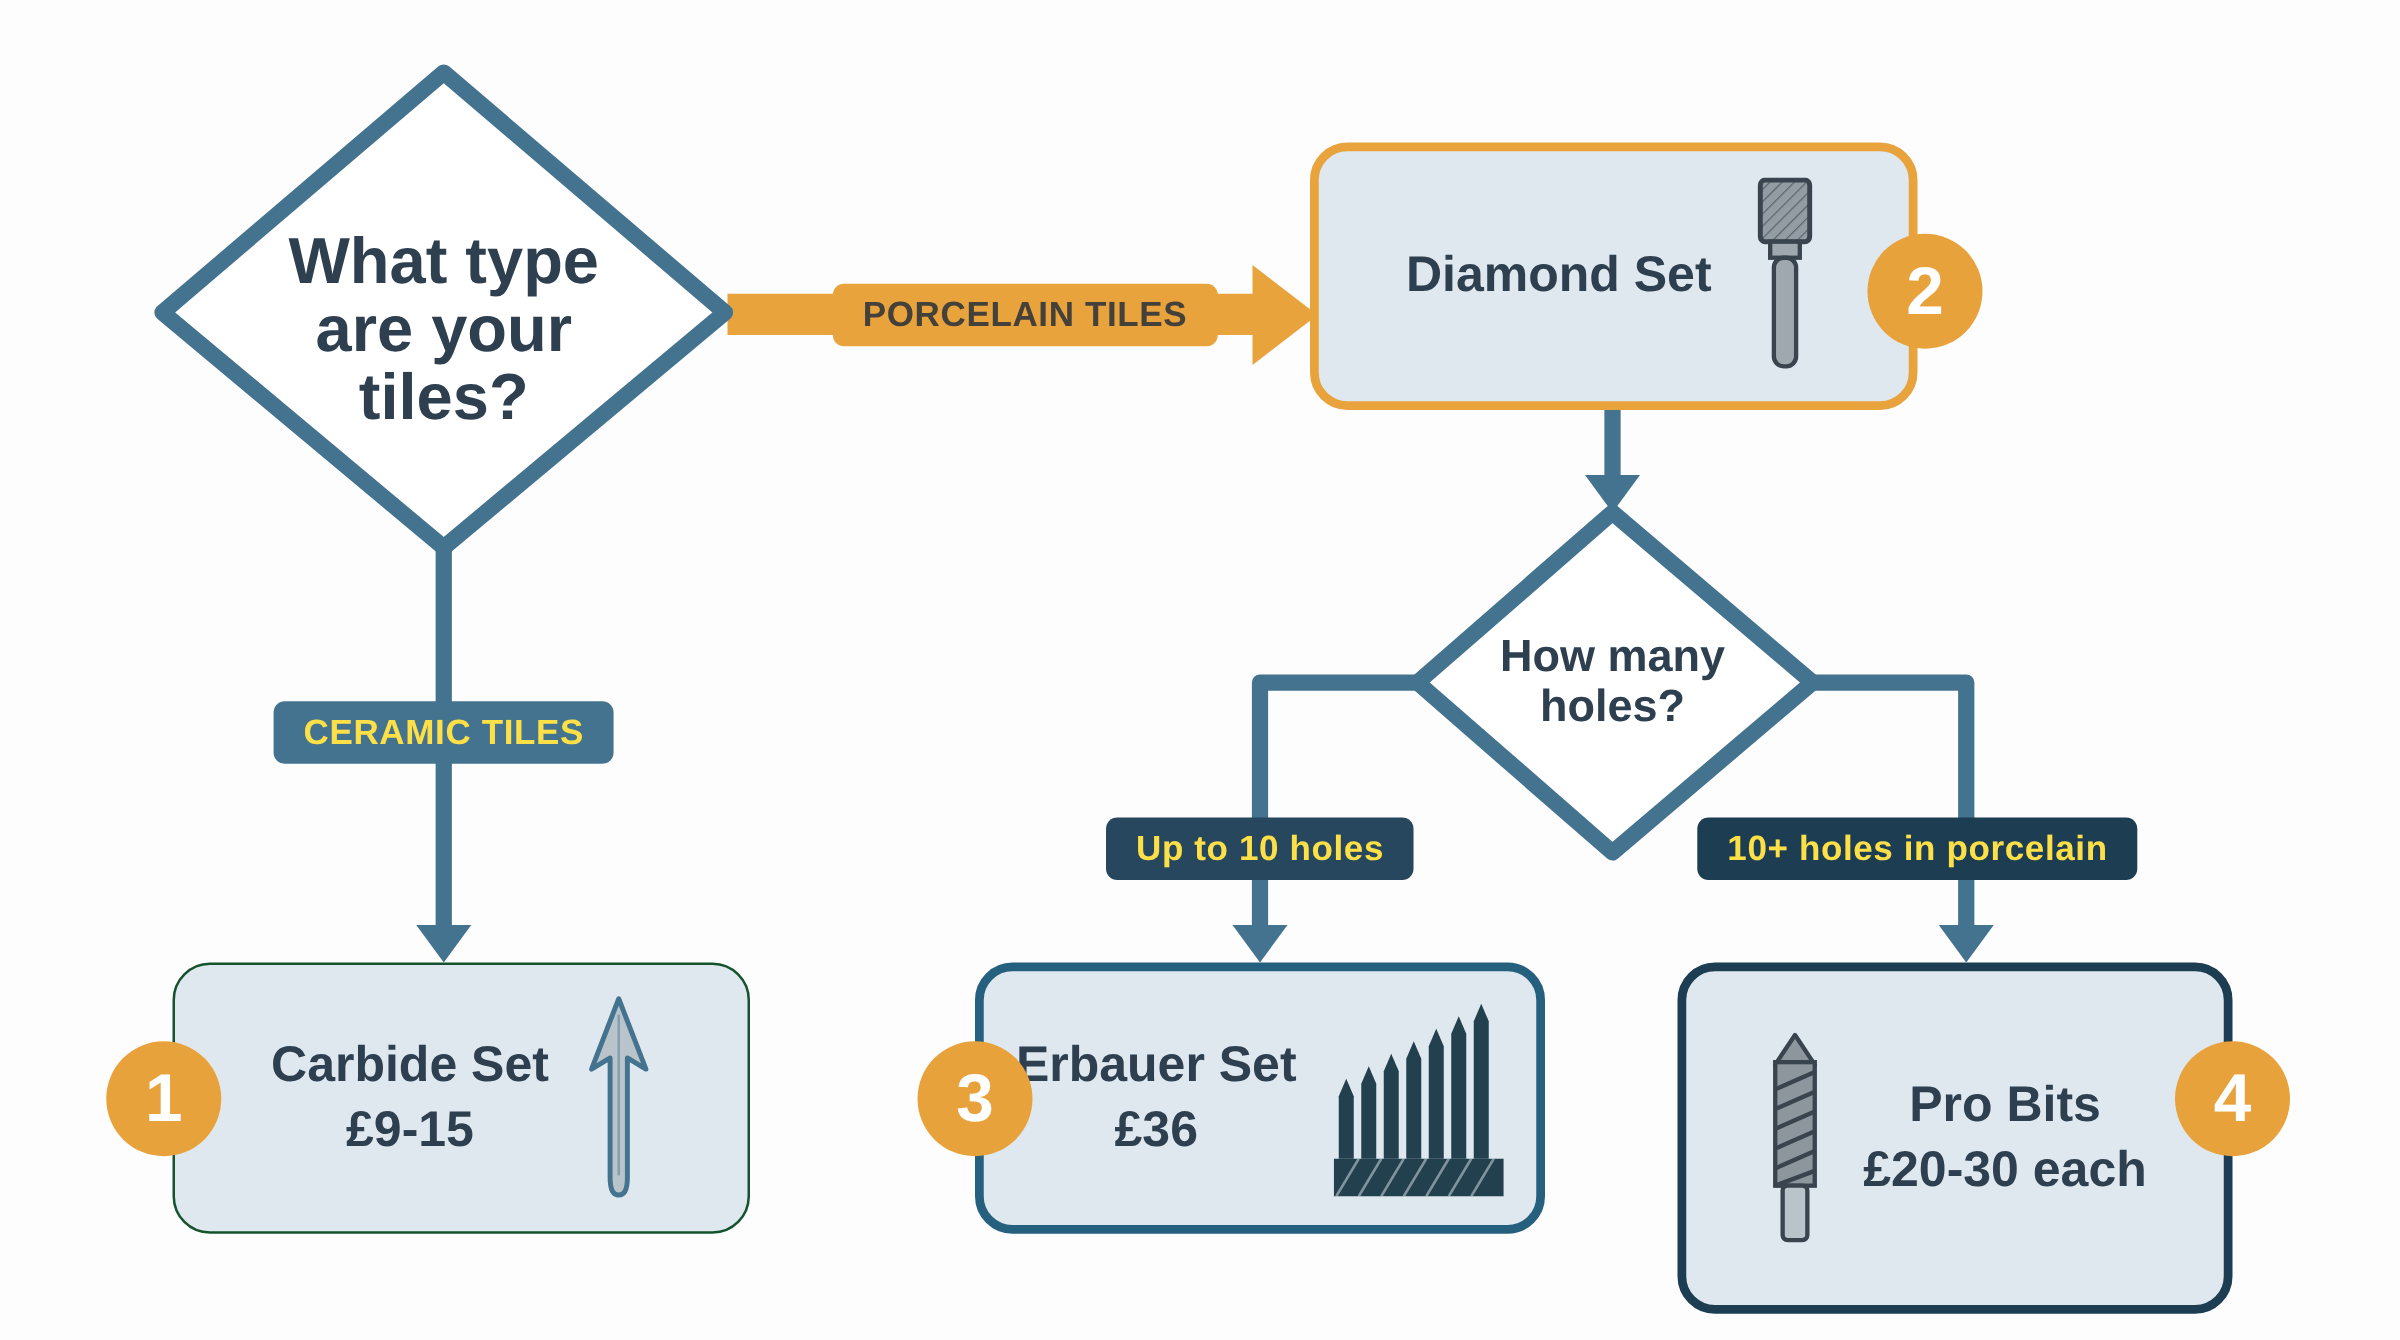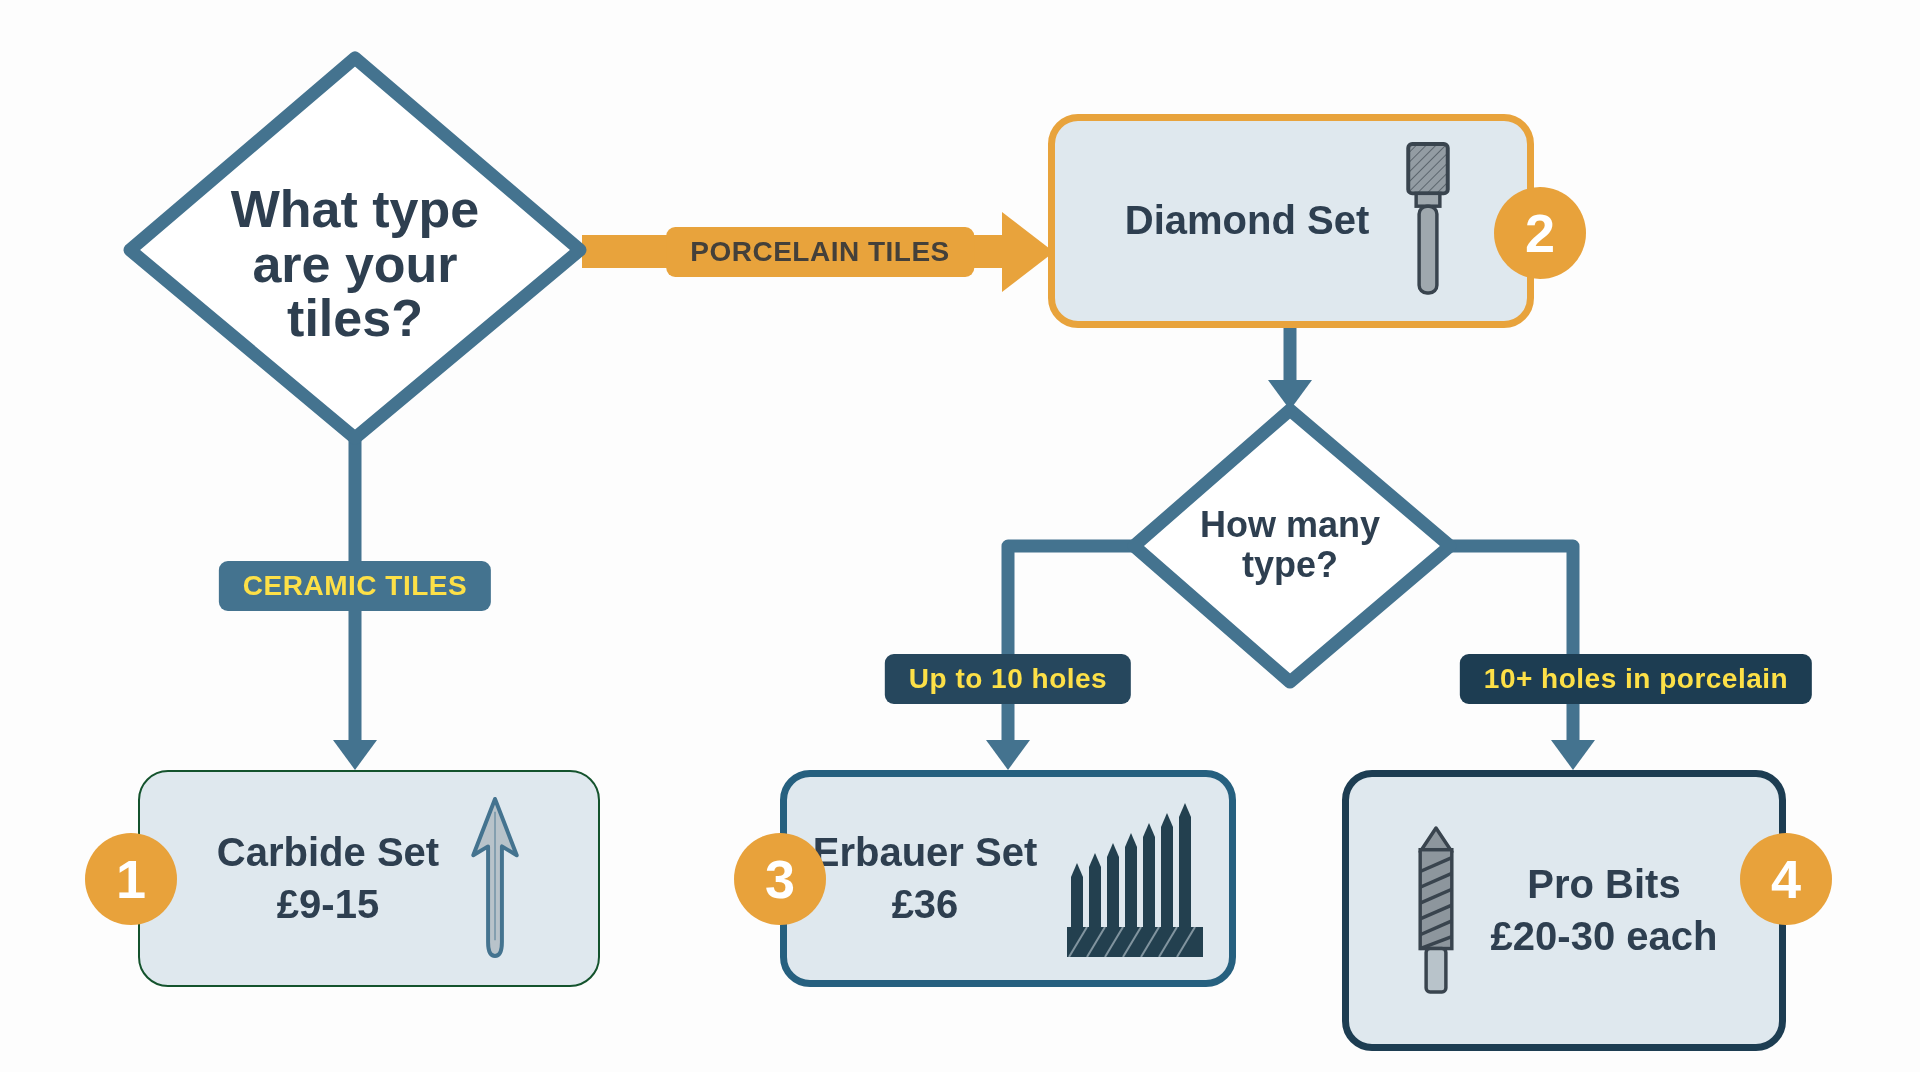--- a/index.html
+++ b/index.html
@@ -18,21 +18,21 @@
   .d2 { left:1175px; top:505px; width:230px; font-size:36px; line-height:1.12; }
 
   .edge-label {
     position:absolute; transform:translateX(-50%);
     font-weight:bold; color:#fde047; border-radius:9px;
     padding:9px 24px; font-size:28px; white-space:nowrap; letter-spacing:.5px;
   }
   .porcelain { left:820px;  top:227px; background:#e8a33c; color:#44403a; }
   .ceramic   { left:355px;  top:561px; background:#44738f; }
   .upto10    { left:1008px; top:654px; background:#26475d; }
-  .tenplus   { left:1636px; top:654px; background:#1d3d52; }
+  .tenplus   { left:1534px; top:654px; background:#1d3d52; }
 
   .node {
     position:absolute; background:#dfe8ee; border-radius:30px;
     display:flex; align-items:center; justify-content:center; gap:30px;
   }
   .carbide-box { left:138px;  top:770px; width:462px; height:217px; border:2px solid #14532d; }
   .diamond-box { left:1048px; top:114px; width:486px; height:214px; border:7px solid #e8a33c; }
   .erbauer-box { left:780px;  top:770px; width:456px; height:217px; border:7px solid #26607f; }
   .probits-box { left:1342px; top:770px; width:444px; height:281px; border:7px solid #1d3d52; }
 
@@ -81,21 +81,21 @@
     <g stroke="#44738f" fill="#44738f">
       <polyline points="1444,546 1573,546 1573,742" fill="none" stroke-width="13" stroke-linejoin="round"></polyline>
       <polygon points="1551,740 1595,740 1573,770" stroke="none"></polygon>
     </g>
 
     <polygon points="355,58 580,250 355,438 130,250" fill="#ffffff" stroke="#44738f" stroke-width="13" stroke-linejoin="round"></polygon>
     <polygon points="1290,410 1450,546 1290,682 1134,546" fill="#ffffff" stroke="#44738f" stroke-width="13" stroke-linejoin="round"></polygon>
   </svg>
 
   <div class="diamond-text d1">What type are your tiles?</div>
-  <div class="diamond-text d2">How many type?</div>
+  <div class="diamond-text d2">How many holes?</div>
 
   <div class="edge-label porcelain">PORCELAIN TILES</div>
   <div class="edge-label ceramic">CERAMIC TILES</div>
   <div class="edge-label upto10">Up to 10 holes</div>
   <div class="edge-label tenplus">10+ holes in porcelain</div>
 
   <div class="node diamond-box">
     <div class="node-text">
       <div class="node-title">Diamond Set</div>
     </div>

